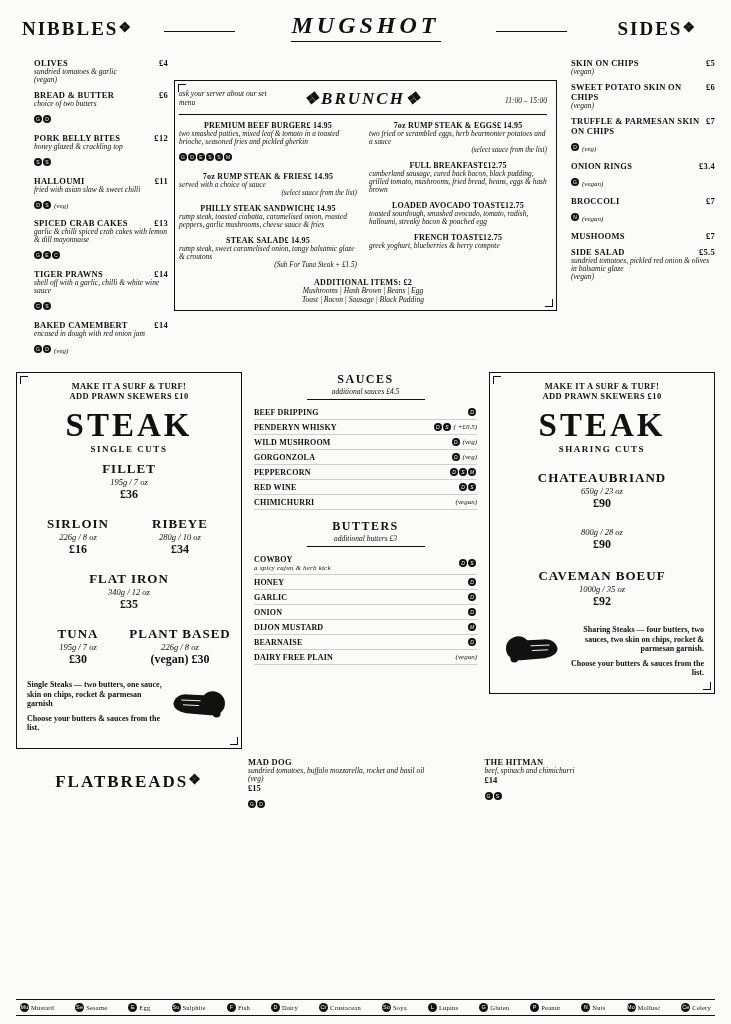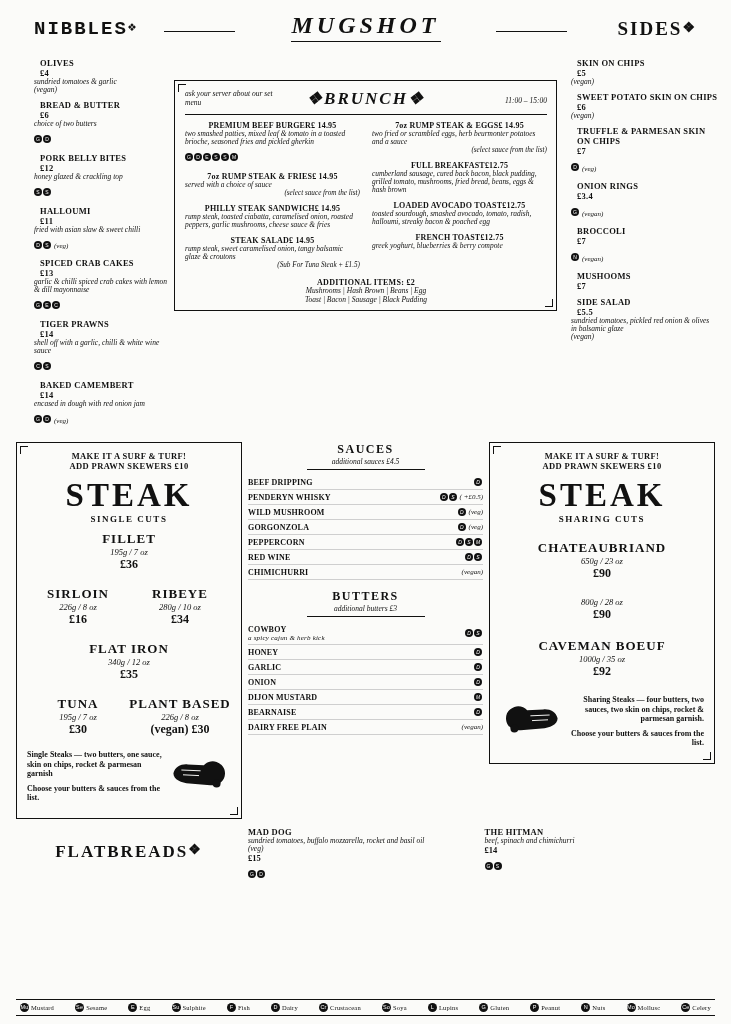--- a/index.html
+++ b/index.html
@@ -34,44 +34,44 @@
   .brand .name {
     font-family:"Liberation Serif", serif;
     font-size:24px; letter-spacing:4px; font-weight:bold;
     font-style:italic;
   }
   .brand .rule { height:1px; background:#111; width:150px; margin:2px auto 0; }
   .hdr-left, .hdr-right {
     position:absolute; top:4px;
     font-size:19px; font-weight:bold; letter-spacing:2px;
   }
-  .hdr-left { left:18px;font-family:Liberation Mono, monospace; }
+  .hdr-left { left:6px; }
   .hdr-right { right:18px; }
   .flourish { font-size:14px; vertical-align:3px; }
   .hline { position:absolute; top:17px; height:1px; background:#111; }
   .hline.l { left:148px; right:480px; }
   .hline.r { left:480px; right:148px; }
 
   
   .main { position:relative; display:flex; gap:6px; margin-top:4px; }
   .col-left { width:152px; padding-left:18px; }
   .col-right { width:152px; padding-left:8px; }
   .col-mid { flex:1; }
 
   .item { margin-bottom:6px; }
   .item .row {
     display:flex; justify-content:space-between; align-items:baseline;
-    font-size:8.5px; font-weight:bold; letter-spacing:.3px;flex-direction:column;
+    font-size:8.5px; font-weight:bold; letter-spacing:.3px;
   }
   .item .desc { font-size:7.5px; font-style:italic; line-height:1.05; margin-top:0px; }
   .item .price { font-weight:bold; font-size:8.5px; margin-left:6px; white-space:nowrap; }
 
   
   .brunch-box {
-    border:1.5px solid #111; padding:7px 9px 6px 10px; position:relative;
+    border:1.5px solid #111; padding:7px 9px 6px 4px; position:relative;
     margin-top:22px;
   }
   .brunch-box::before, .brunch-box::after {
     content:""; position:absolute; width:7px; height:7px; border:1.5px solid #111;
   }
   .brunch-box::before { left:3px; top:3px; border-right:none; border-bottom:none; }
   .brunch-box::after { right:3px; bottom:3px; border-left:none; border-top:none; }
   .brunch-head { display:flex; align-items:center; justify-content:space-between; }
   .brunch-head .side { font-size:7.5px; font-style:italic; line-height:1.1; width:95px; }
   .brunch-head .side.r { text-align:right; padding-top:6px; }
@@ -81,21 +81,21 @@
   .brunch-cols > div { flex:1; }
   .b-item { margin-bottom:7px; }
   .b-item .row { display:flex; justify-content:center; font-size:8px; font-weight:bold; letter-spacing:.2px; }
   .b-item .desc { font-size:7.4px; font-style:italic; line-height:1.08; }
   .b-item .note { font-size:7.2px; font-style:italic; text-align:right; }
   .addl { text-align:center; margin-top:2px; }
   .addl .t { font-size:8px; font-weight:bold; letter-spacing:.3px; }
   .addl .l { font-size:7.5px; font-style:italic; line-height:1.15; }
 
   
-  .steaks { display:flex; margin-top:9px; align-items:flex-start; }
+  .steaks { display:flex; gap:6px; margin-top:9px; align-items:flex-start; }
   .steak-panel {
     width:226px; border:1.5px solid #111; padding:8px 10px 10px;
     text-align:center; position:relative;
   }
   .steak-panel::before, .steak-panel::after {
     content:""; position:absolute; width:7px; height:7px; border:1.5px solid #111;
   }
   .steak-panel::before { left:3px; top:3px; border-right:none; border-bottom:none; }
   .steak-panel::after { right:3px; bottom:3px; border-left:none; border-top:none; }
   .surf { font-size:8.5px; font-weight:bold; letter-spacing:.4px; line-height:1.25; }

